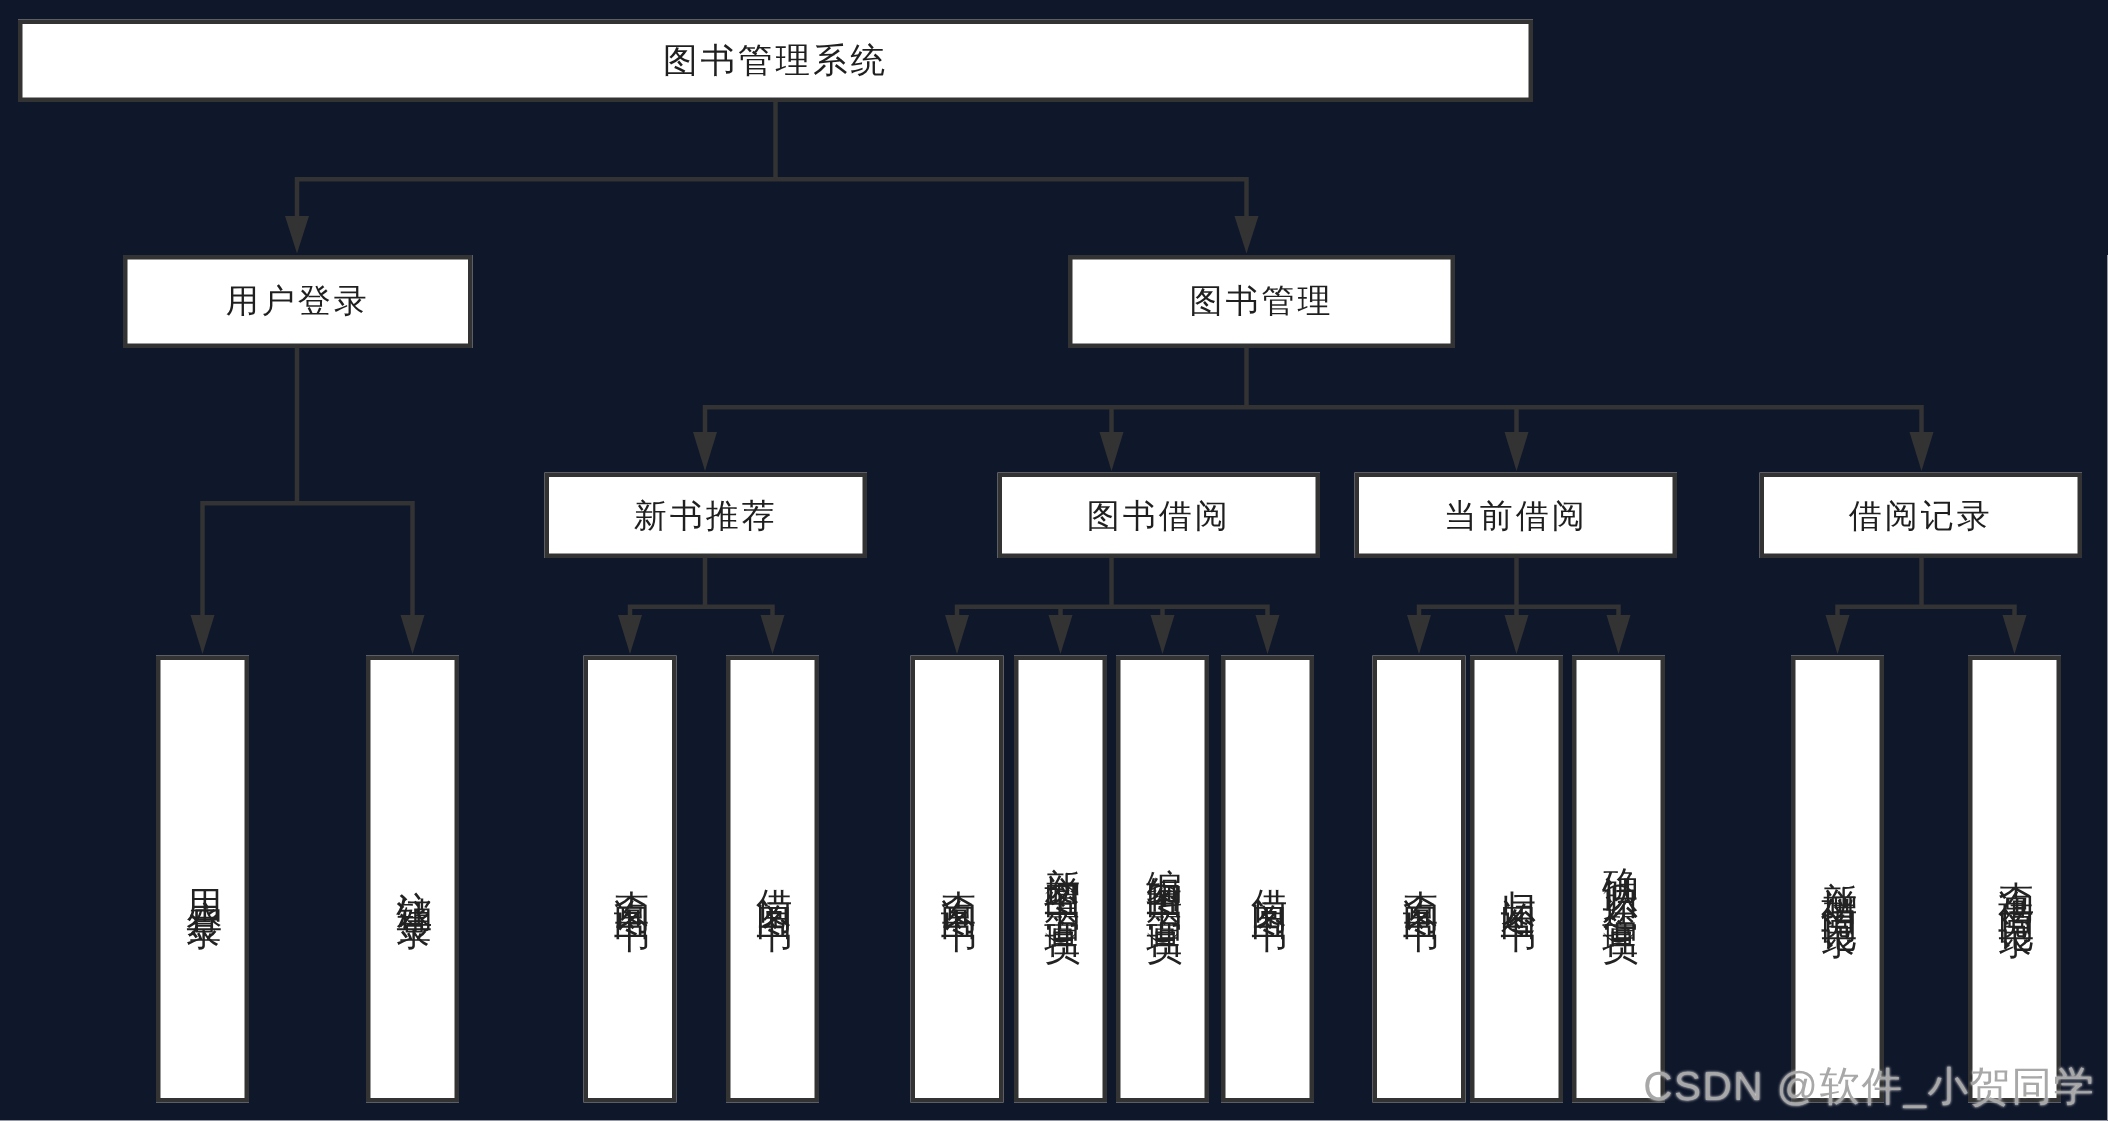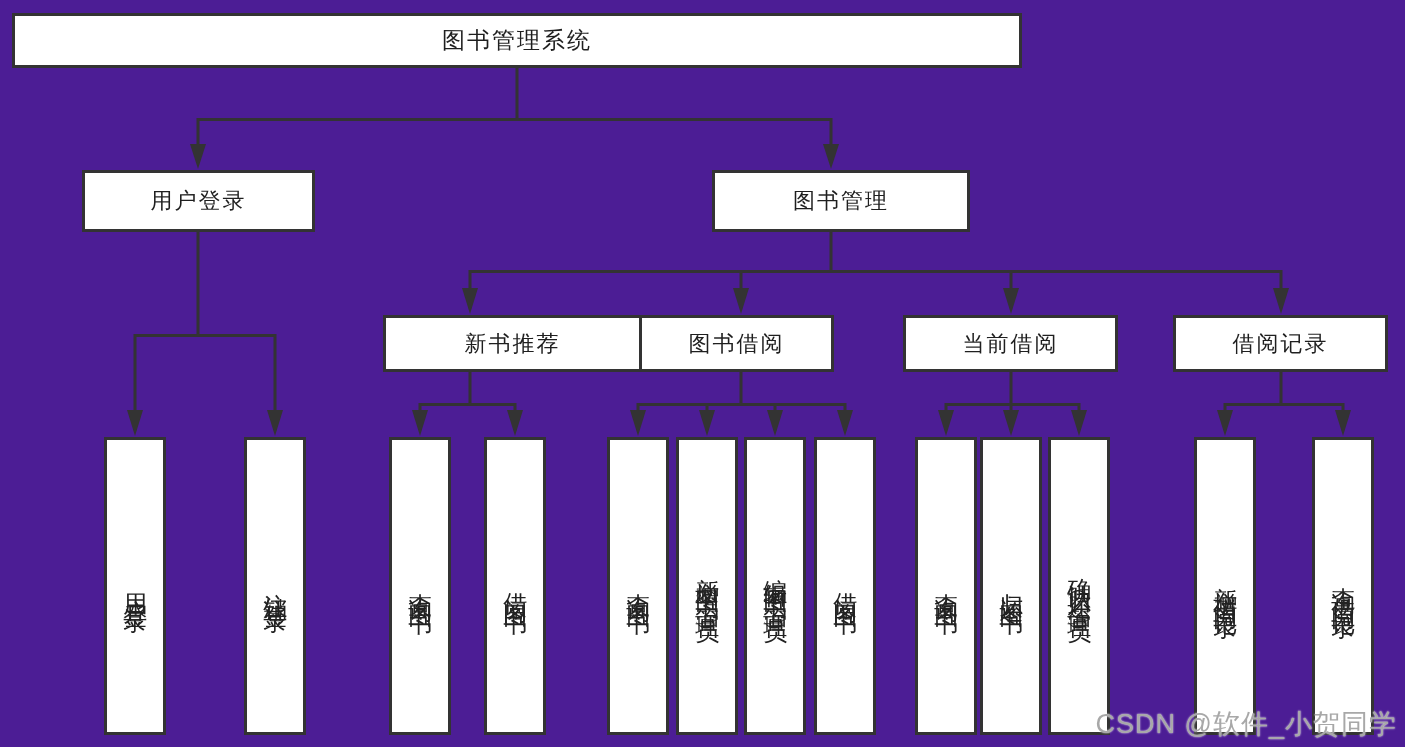--- a/index.html
+++ b/index.html
@@ -1,17 +1,17 @@
 <!DOCTYPE html>
 <html><head>
 <meta charset="utf-8">
 <style>
   html,body{margin:0;padding:0;background:#ffffff;}
   .stage{
-    position:relative;width:1405px;height:747px;background:#4c1d95;overflow:hidden;
+    position:relative;width:1405px;height:747px;background:#0f172a;overflow:hidden;
     font-family:"Liberation Sans","DejaVu Sans",sans-serif;color:#1f1f1f;
   }
   .wires{position:absolute;left:0;top:0;width:1405px;height:747px;}
   .box{
     position:absolute;box-sizing:border-box;border:3px solid #333333;background:#ffffff;
     display:flex;align-items:center;justify-content:center;
   }
   .hlabel{font-size:22px;letter-spacing:2px;color:#1f1f1f;white-space:nowrap;}
   .root .hlabel{font-size:23px;}
   .leaf{width:62px;top:437px;height:298px;}
@@ -83,24 +83,24 @@
     <span class="hlabel">图书管理系统</span>
   </div>
 
   <div class="box" style="left:82px;top:170px;width:233px;height:62px;">
     <span class="hlabel">用户登录</span>
   </div>
   <div class="box" style="left:712px;top:170px;width:258px;height:62px;">
     <span class="hlabel">图书管理</span>
   </div>
 
-  <div class="box" style="left:383px;top:315px;width:259px;height:57px;">
+  <div class="box" style="left:363px;top:315px;width:215px;height:57px;">
     <span class="hlabel">新书推荐</span>
   </div>
-  <div class="box" style="left:639px;top:315px;width:195px;height:57px;">
+  <div class="box" style="left:665px;top:315px;width:215px;height:57px;">
     <span class="hlabel">图书借阅</span>
   </div>
   <div class="box" style="left:1173px;top:315px;width:215px;height:57px;">
     <span class="hlabel">借阅记录</span>
   </div>
   <div class="box" style="left:903px;top:315px;width:215px;height:57px;">
     <span class="hlabel">当前借阅</span>
   </div>
 
   <div class="box leaf" style="left:104px;">

